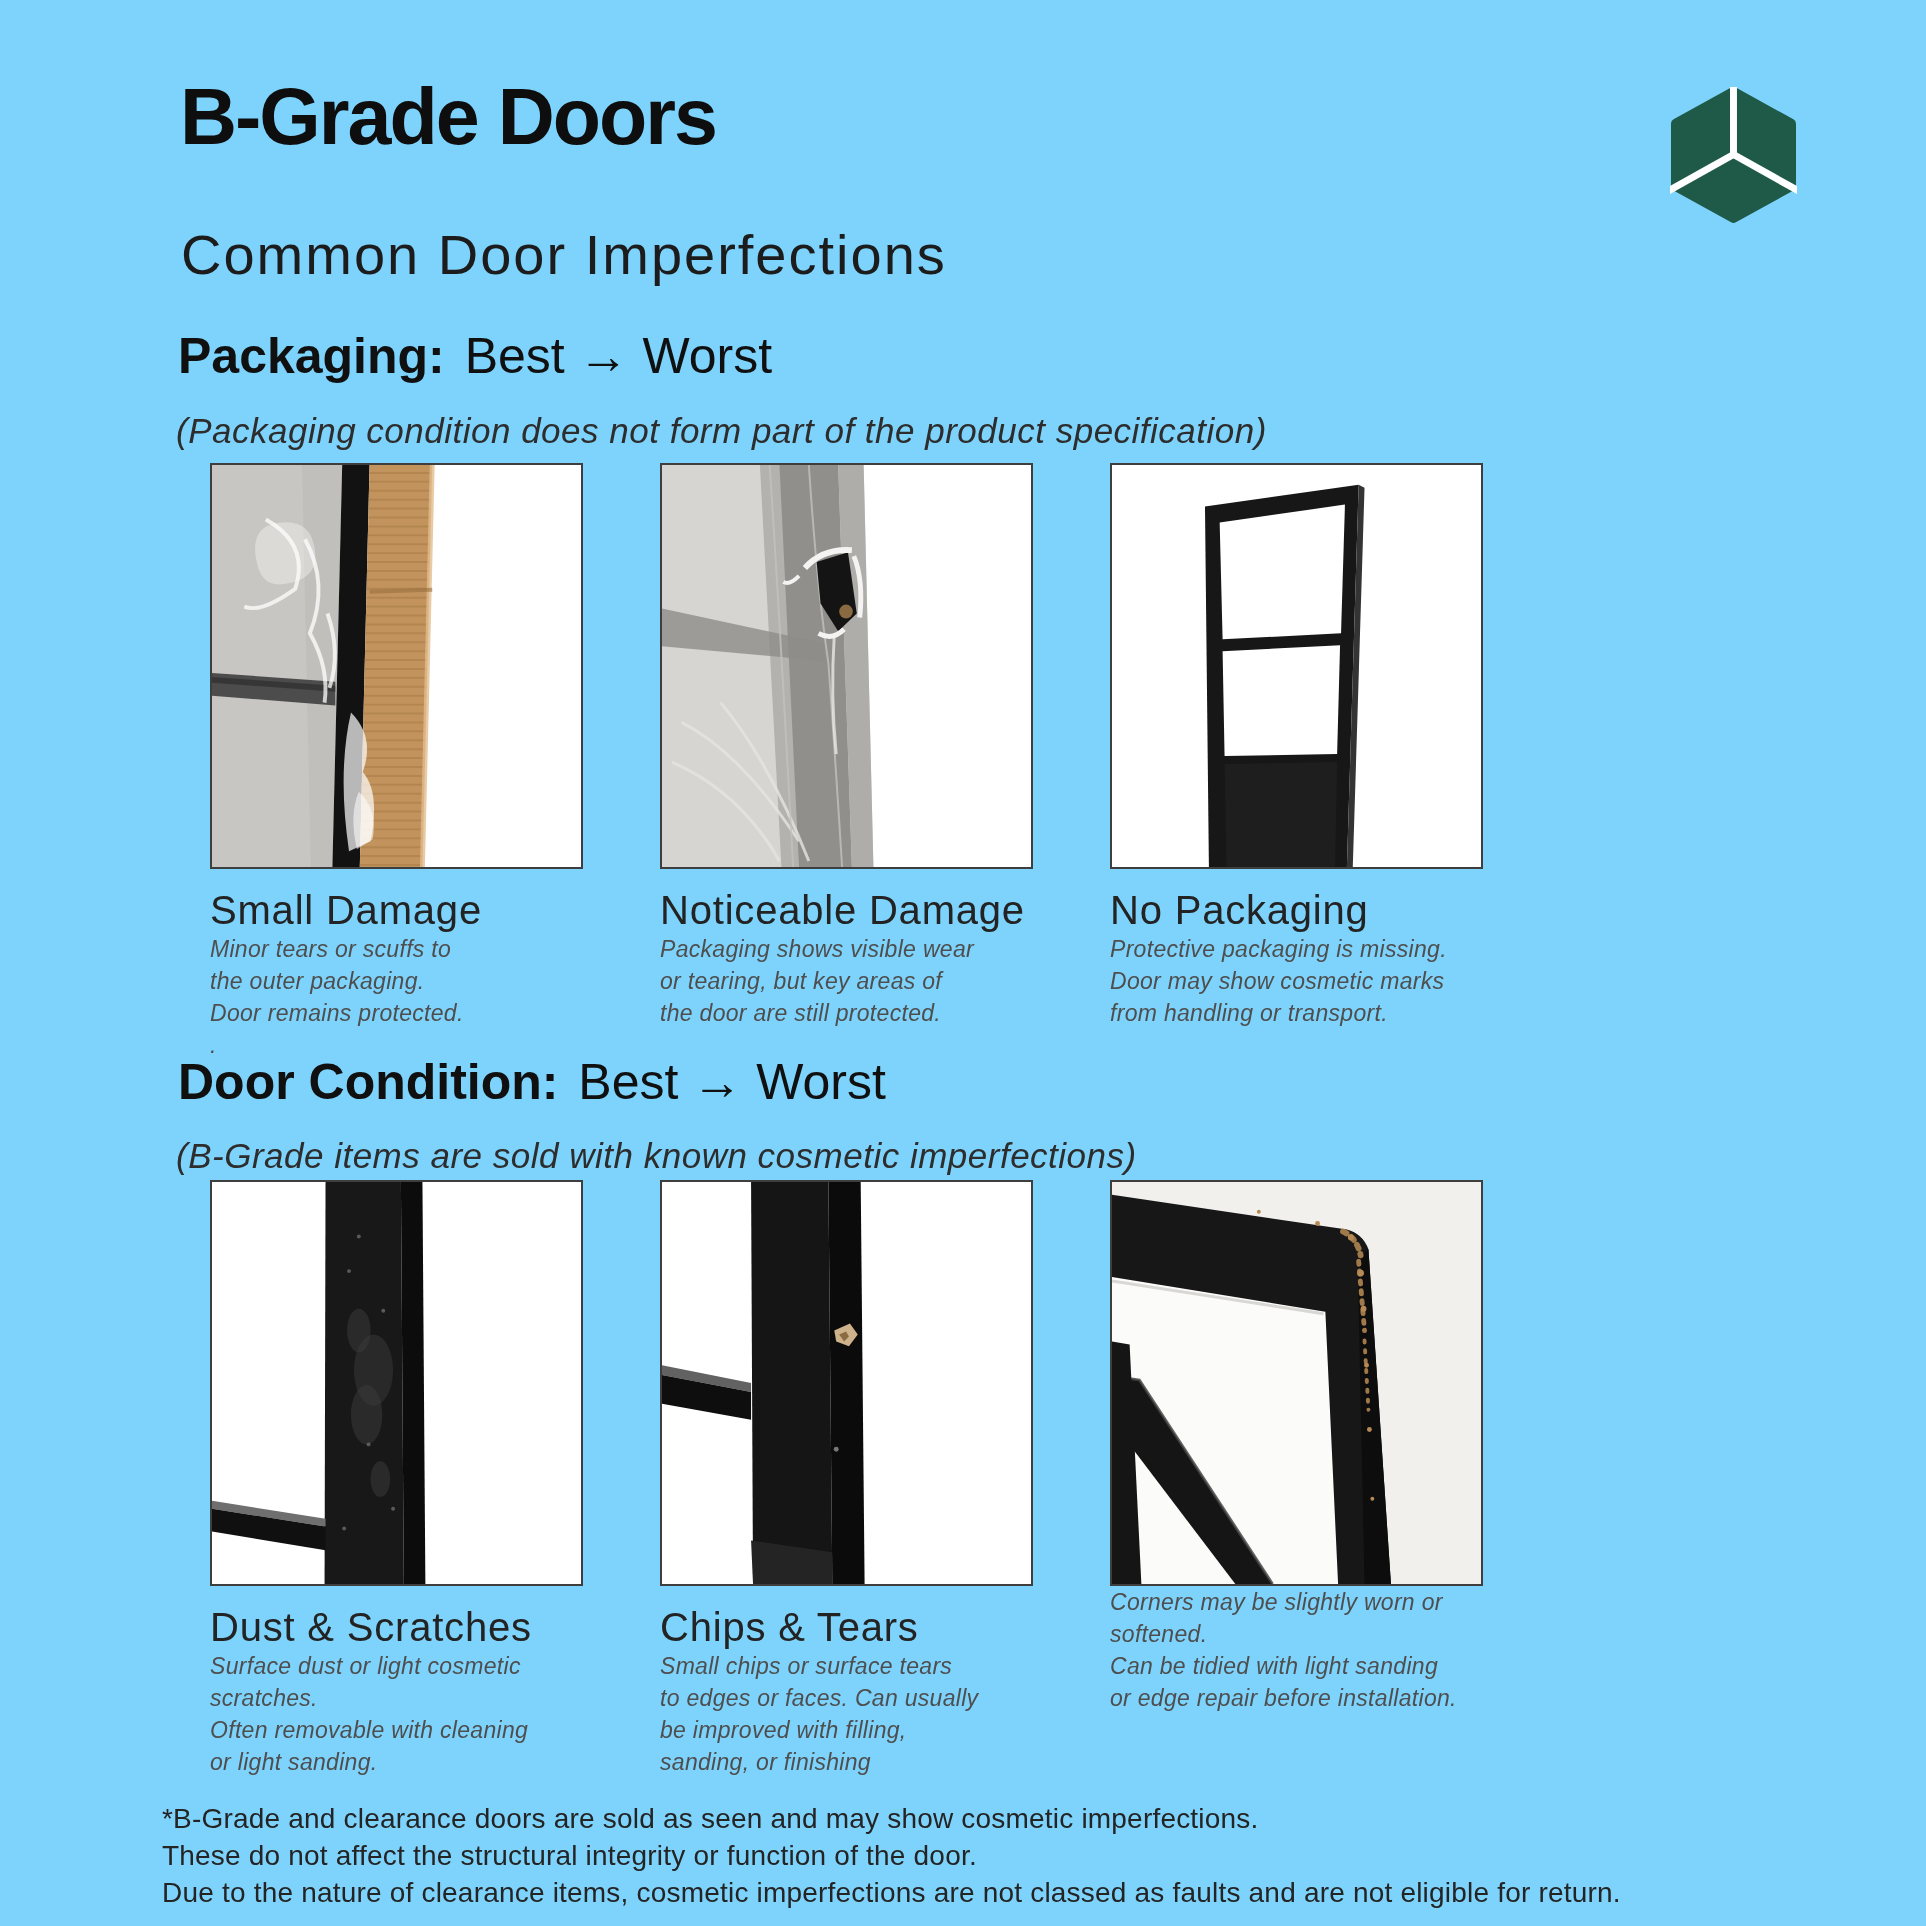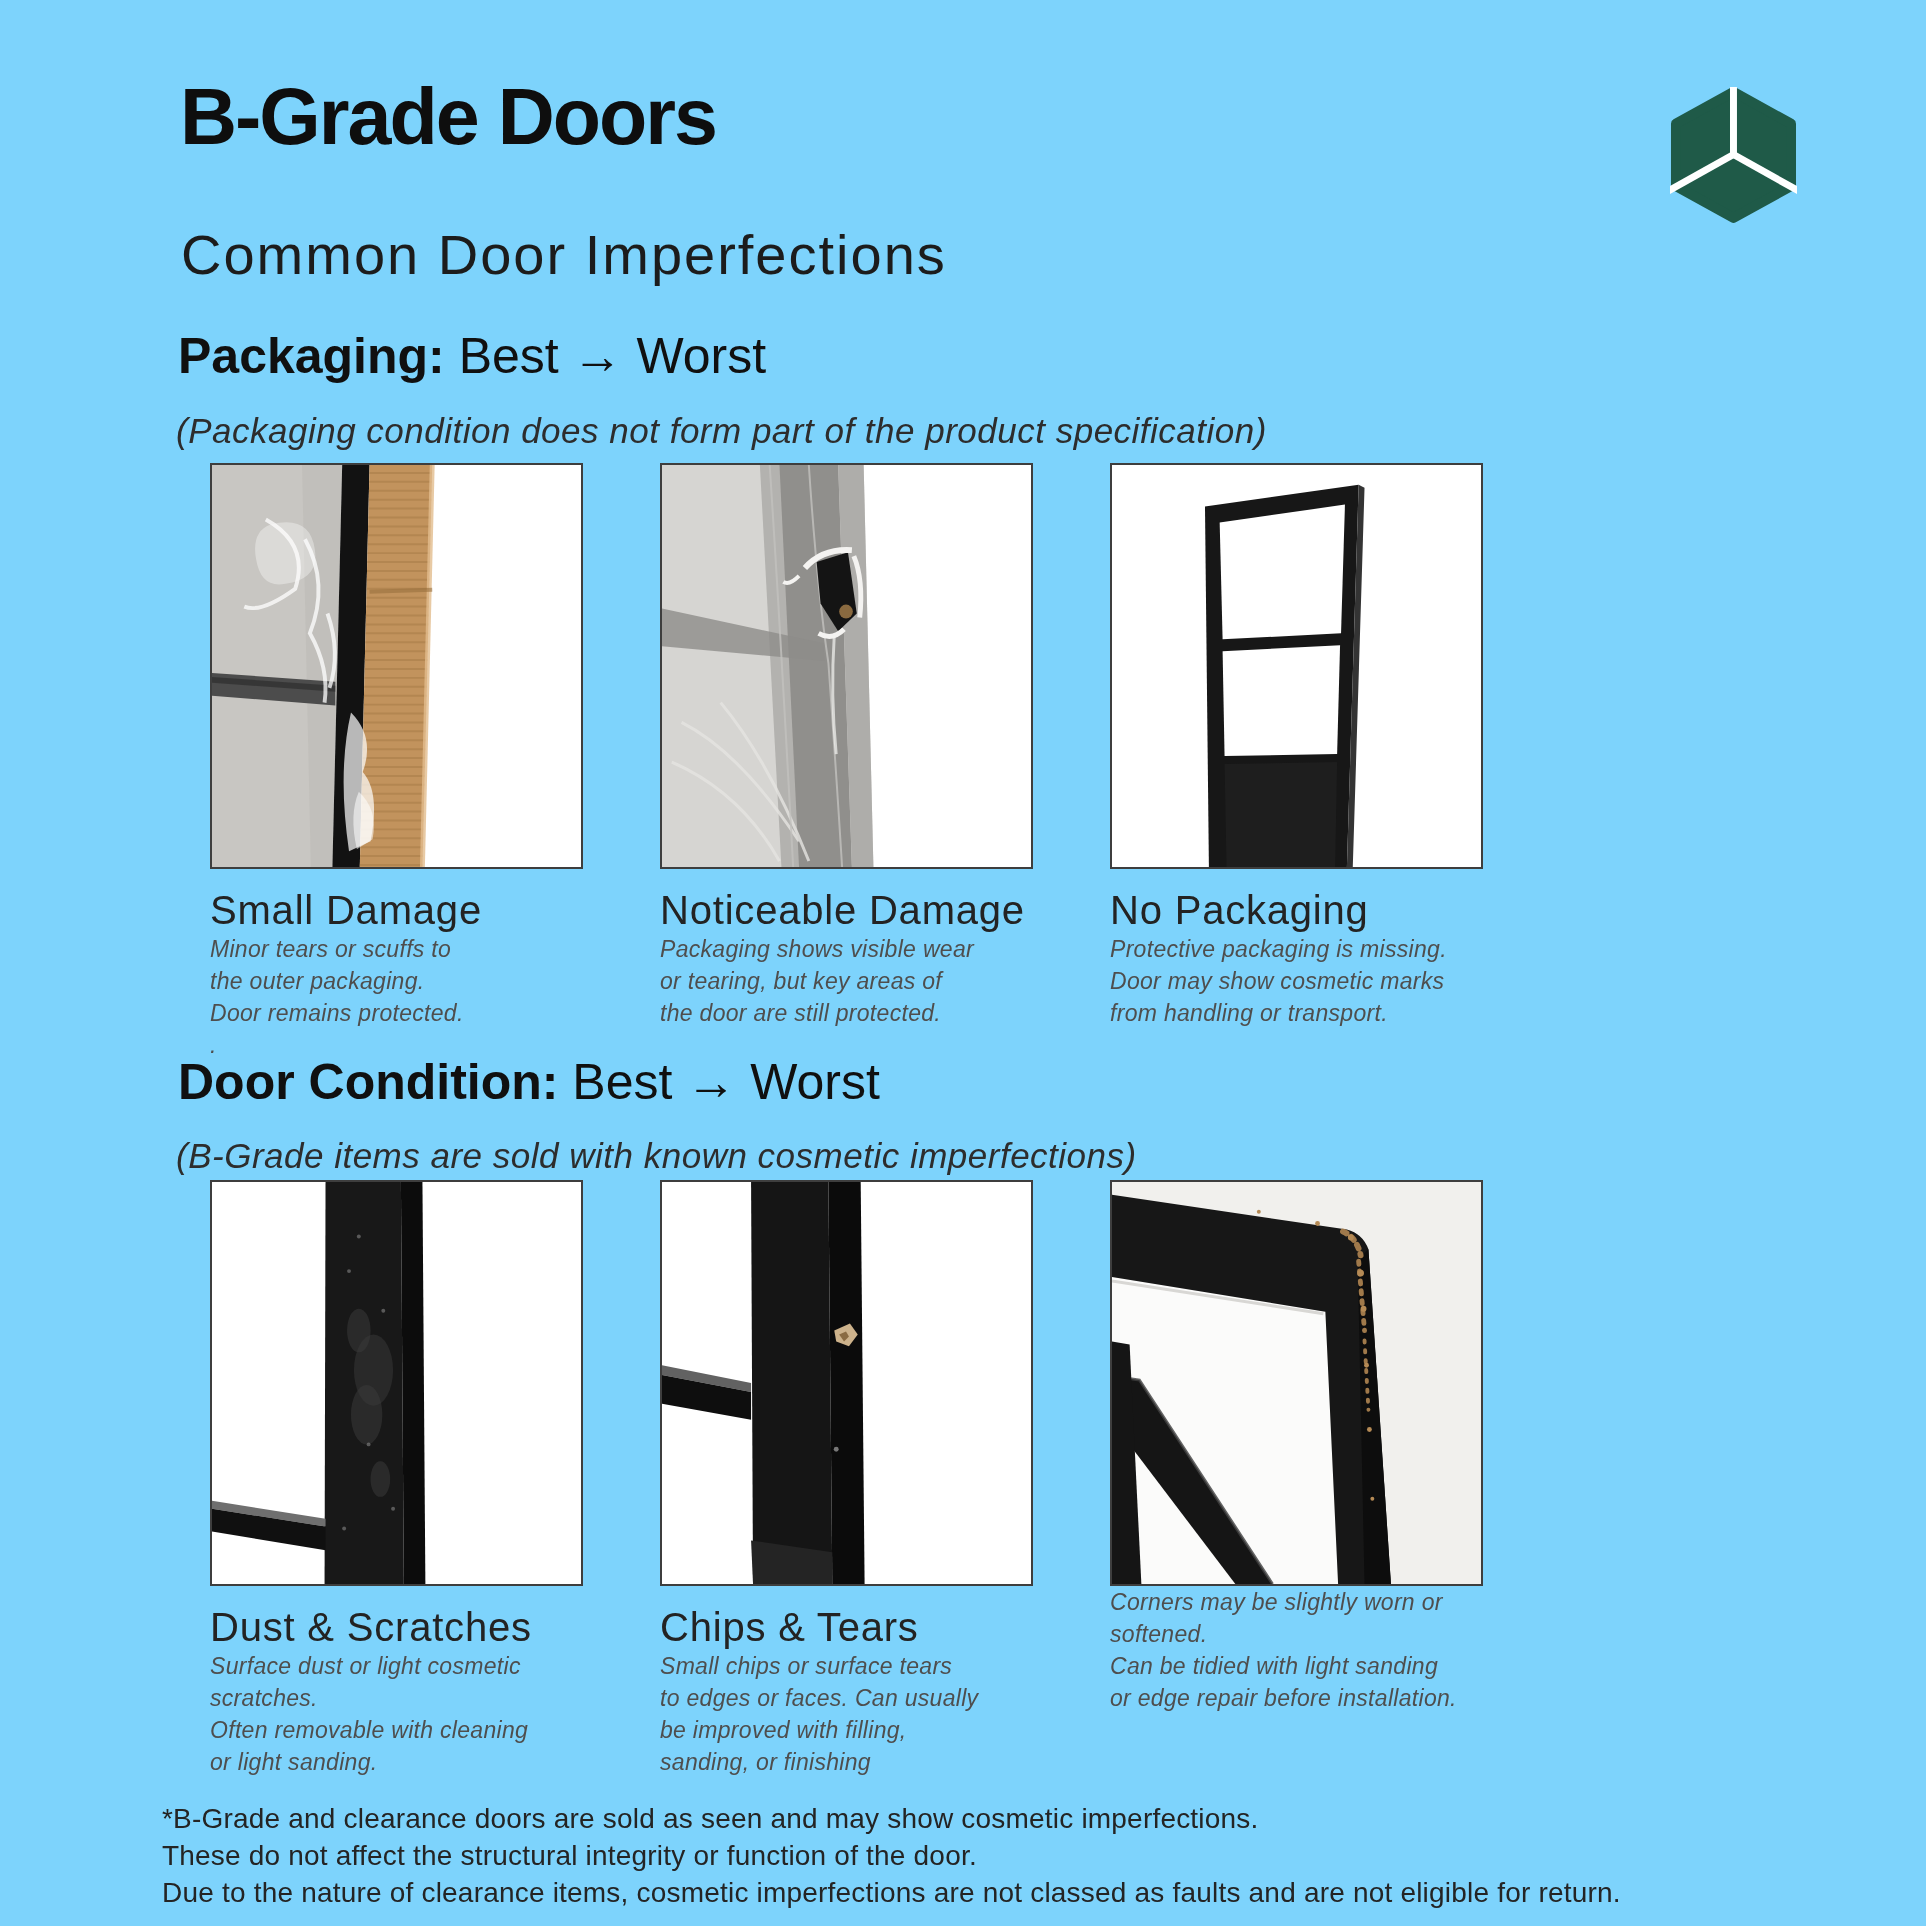--- a/index.html
+++ b/index.html
@@ -7,21 +7,21 @@
   body { width:1927px; height:1927px; font-family:"Liberation Sans", sans-serif; color:#1a1a1a; position:relative; overflow:hidden; }
   .page { position:absolute; inset:0; background:#7dd3fc; }
 
   .page-title { position:absolute; left:180px; top:77px; font-size:79px; font-weight:700; letter-spacing:-2px; color:#0e0e0e; line-height:1; }
   .page-subtitle { position:absolute; left:181px; top:224px; font-size:56px; font-weight:400; letter-spacing:2px; color:#1c1c1c; line-height:1.1; }
 
   .logo { position:absolute; left:1670px; top:87px; width:127px; height:136px; }
 
   .section-head { position:absolute; font-size:50px; line-height:1.1; color:#101010; letter-spacing:0; white-space:nowrap; }
   .section-head .hb { font-weight:700; }
-  .section-head .hr { font-weight:400; margin-left:0; }
+  .section-head .hr { font-weight:400; margin-left:6px; }
   .section-note { position:absolute; font-size:35px; font-style:italic; font-weight:400; color:#2d2d2d; letter-spacing:0.5px; line-height:1.2; white-space:nowrap; }
 
   .head-1 { left:178px; top:329px; }
   .note-1 { left:176px; top:410px; }
   .head-2 { left:178px; top:1055px; }
   .note-2 { left:176px; top:1135px; }
 
   .grid { position:absolute; left:210px; display:grid; grid-template-columns:repeat(3,373px); column-gap:77px; }
   .grid-1 { top:463px; }
   .grid-2 { top:1180px; }

